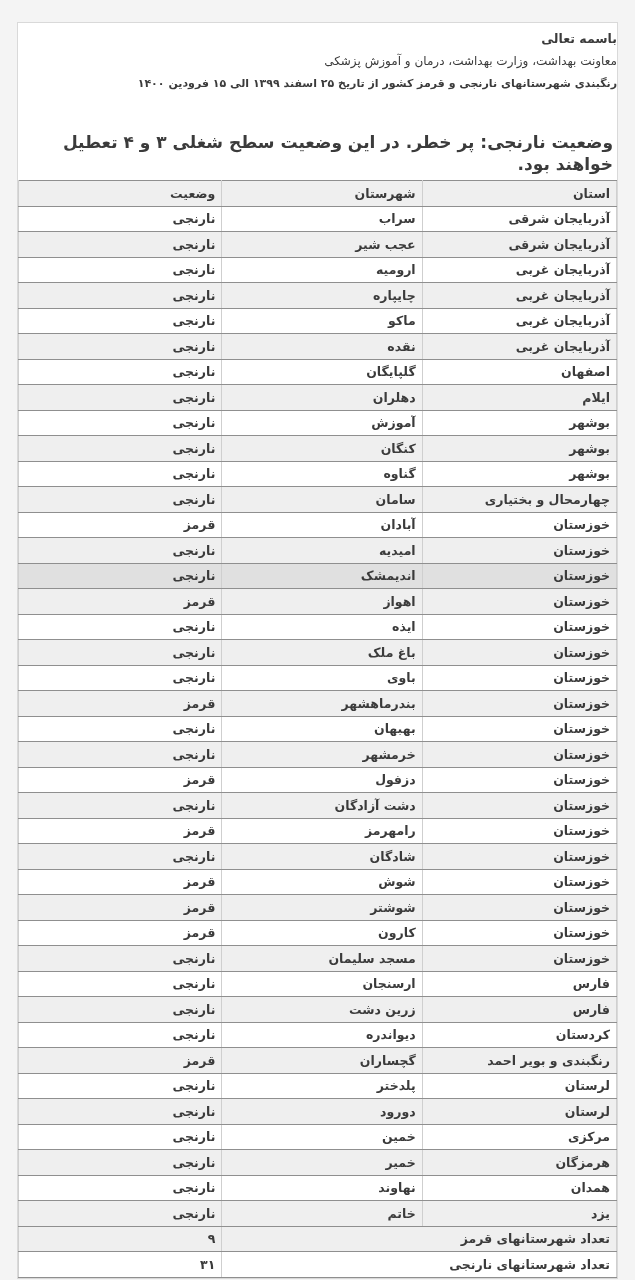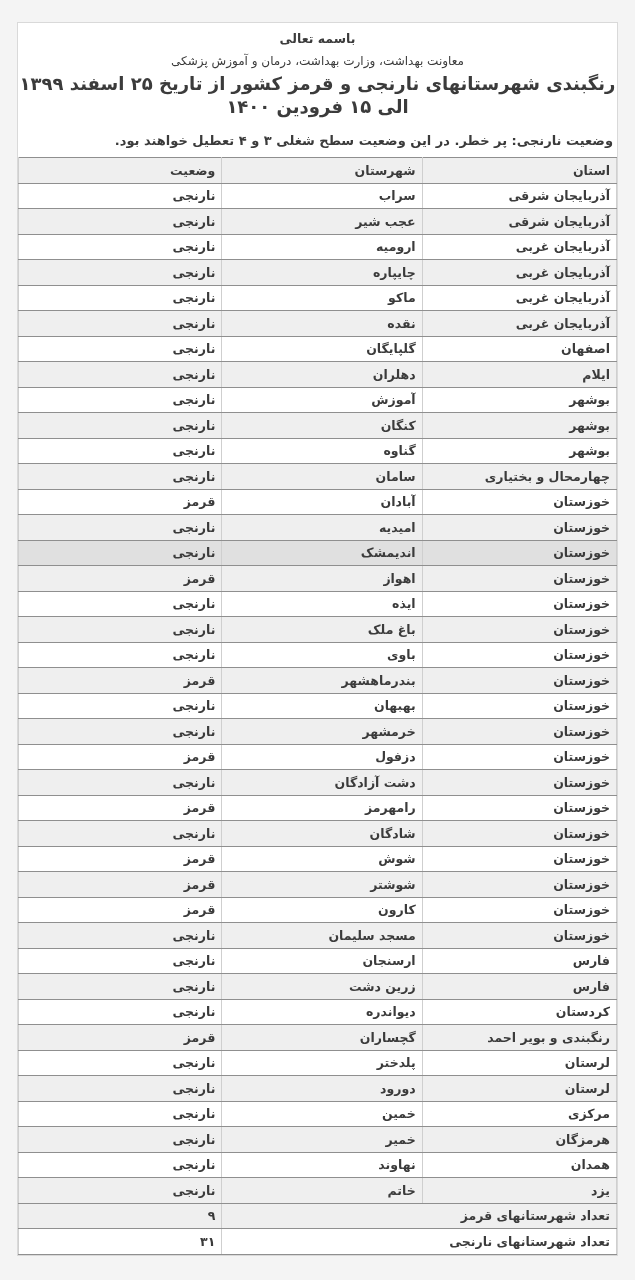--- a/index.html
+++ b/index.html
@@ -18,44 +18,44 @@
   .card {
     position: absolute;
     top: 22px;
     left: 17px;
     width: 601px;
     background: #ffffff;
     border: 1px solid #d9d9d9;
     box-sizing: border-box;
   }
   .doc-header {
-    text-align: center;
+    text-align: right;
     padding-top: 5px;
   }
   .doc-h1 {
     font-weight: bold;
     font-size: 12.5px;
     line-height: 22px;
   }
   .doc-h2 {
     font-weight: normal;
     font-size: 12px;
     line-height: 22px;
   }
   .doc-h3 {
     font-weight: bold;
-    font-size: 18px;
+    font-size: 11px;
     line-height: 23px;
   }
   .intro {
-    margin-top: 12px;
+    margin-top: 36px;
     padding: 0 4px;
     text-align: right;
     font-weight: bold;
-    font-size: 13px;
+    font-size: 17px;
     line-height: 22px;
   }
   table.status-table {
     width: 100%;
     border-collapse: collapse;
     margin-top: 5px;
     table-layout: fixed;
   }
   table.status-table tr {
     height: 25.5px;

